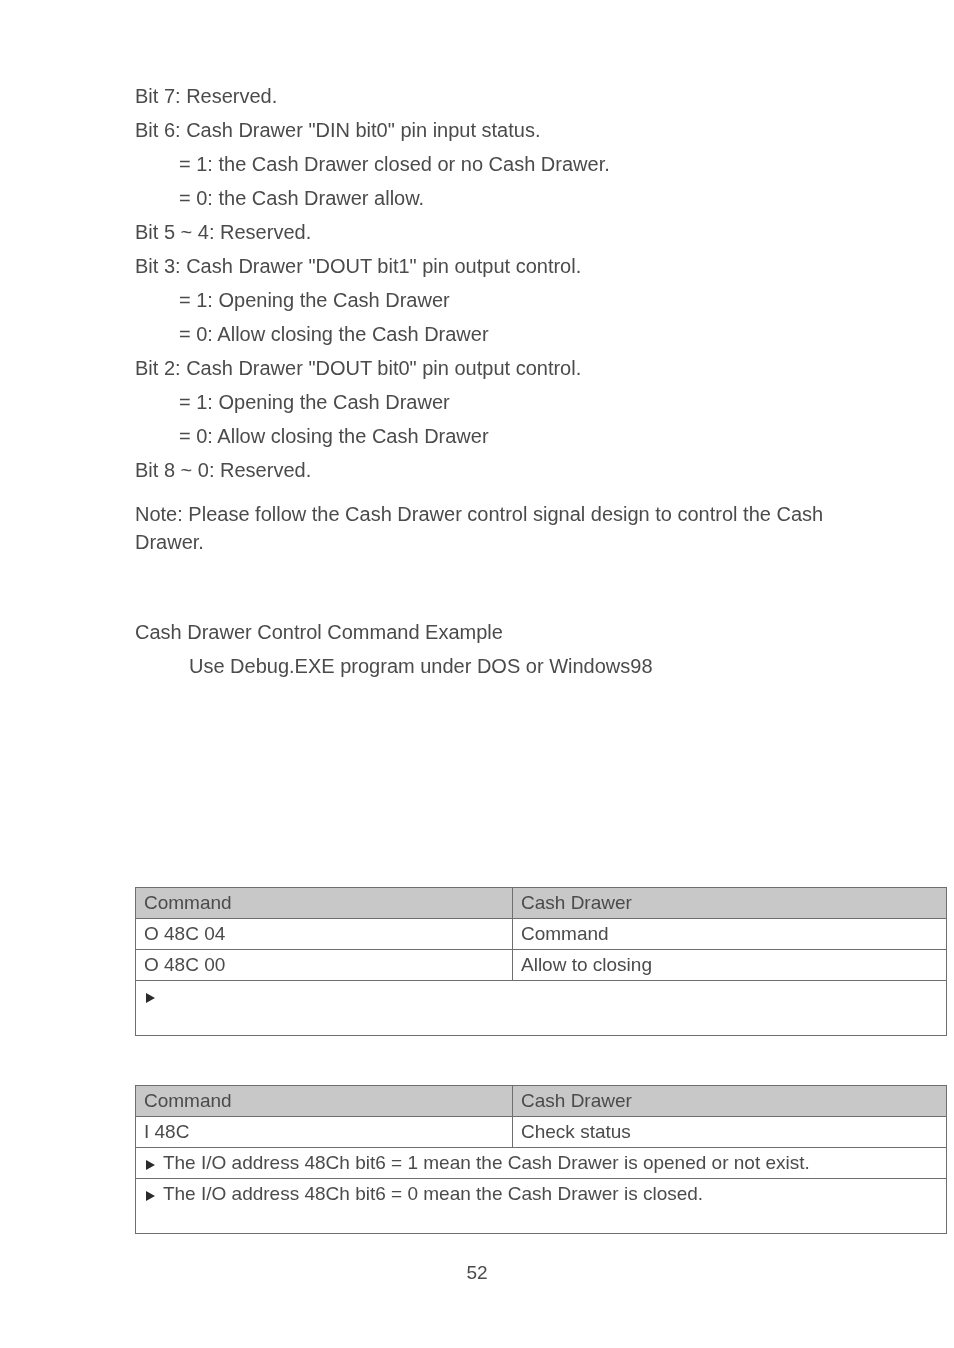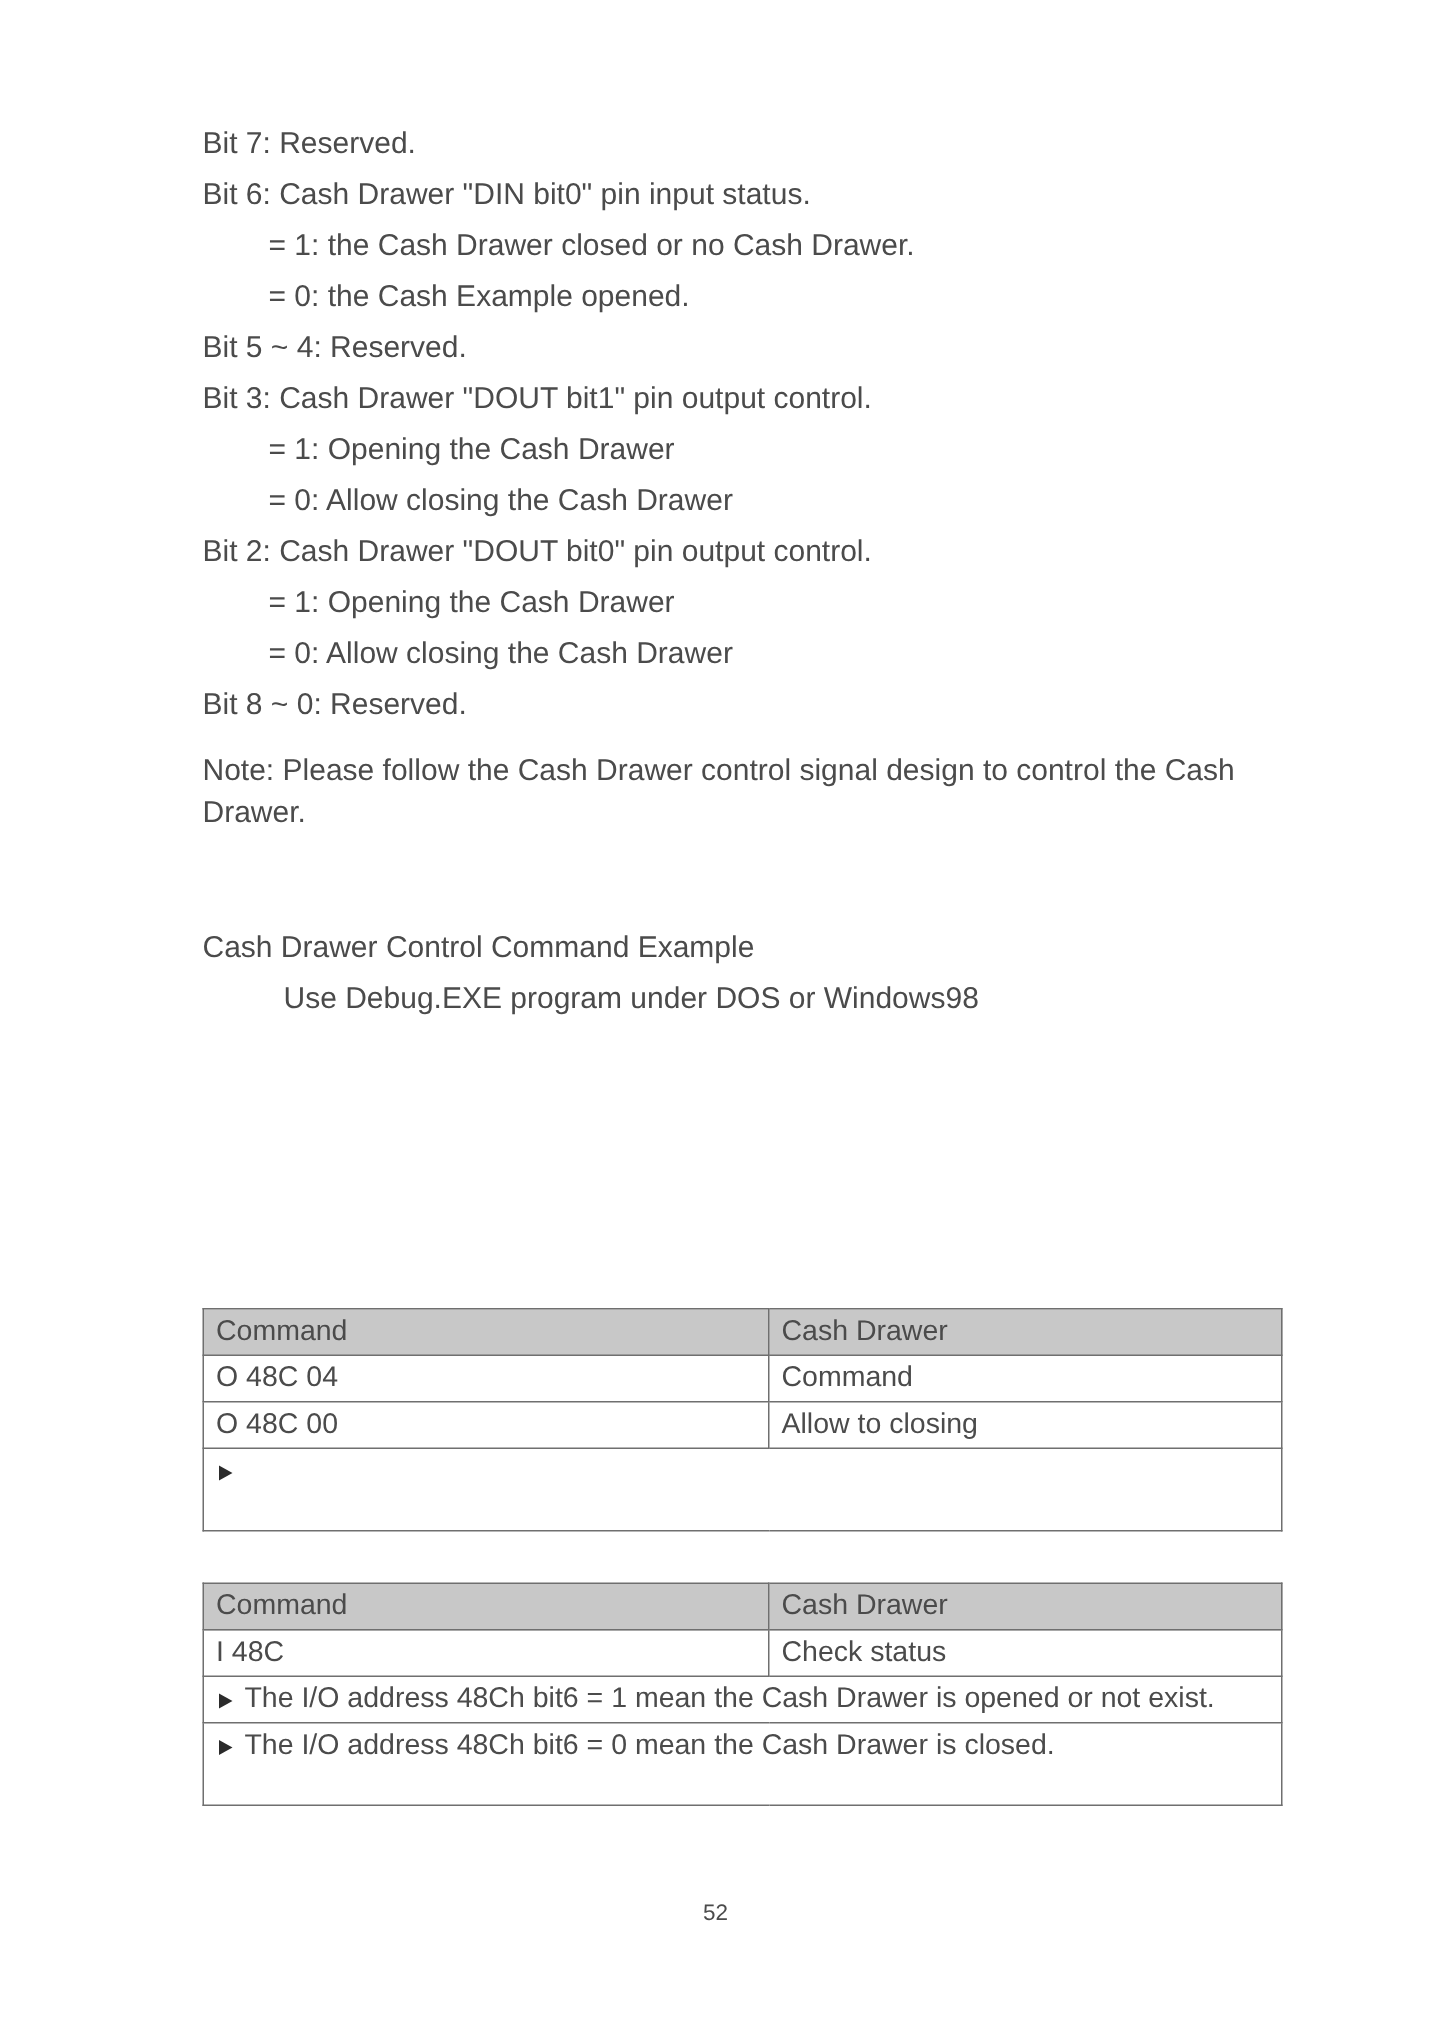--- a/index.html
+++ b/index.html
@@ -29,22 +29,22 @@
   }
   .indent1 { padding-left: 0px; }
   .indent2 { padding-left: 44px; }
   .indent3 { padding-left: 54px; }
   .spacer-small { height: 10px; }
   .block-after-bits-to-cdc { height: 56px; }
   .block-before-tables { height: 186px; }
 
   table.info {
     border-collapse: collapse;
-    width: 720px;
-    margin: 0 0 0 0;
+    width: 812px;
+    margin: 15px 0 0 0;
   }
   table.info td, table.info th {
     border: 1px solid #6f6f6f;
     padding: 3px 8px 3px 8px;
     font-size: 19px;
     color: #4b4b4b;
     font-weight: normal;
     text-align: left;
     vertical-align: top;
     line-height: 24px;
@@ -65,34 +65,34 @@
     margin-right: 2px;
   }
   .table-gap { height: 34px; }
 
   .footer {
     position: absolute;
     left: 0;
     right: 0;
     bottom: 64px;
     text-align: center;
-    font-size: 15px;
+    font-size: 19px;
     color: #4b4b4b;
   }
 </style>
 </head>
 <body>
 
 <div class="page">
   <div class="content">
 
     <p class="line indent1">Bit 7: Reserved.</p>
     <p class="line indent1">Bit 6: Cash Drawer "DIN bit0" pin input status.</p>
     <p class="line indent2">= 1: the Cash Drawer closed or no Cash Drawer.</p>
-    <p class="line indent2">= 0: the Cash Example opened.</p>
+    <p class="line indent2">= 0: the Cash Drawer allow.</p>
     <p class="line indent1">Bit 5 ~ 4: Reserved.</p>
     <p class="line indent1">Bit 3: Cash Drawer "DOUT bit1" pin output control.</p>
     <p class="line indent2">= 1: Opening the Cash Drawer</p>
     <p class="line indent2">= 0: Allow closing the Cash Drawer</p>
     <p class="line indent1">Bit 2: Cash Drawer "DOUT bit0" pin output control.</p>
     <p class="line indent2">= 1: Opening the Cash Drawer</p>
     <p class="line indent2">= 0: Allow closing the Cash Drawer</p>
     <p class="line indent1">Bit 8 ~ 0: Reserved.</p>
 
     <div class="spacer-small"></div>

